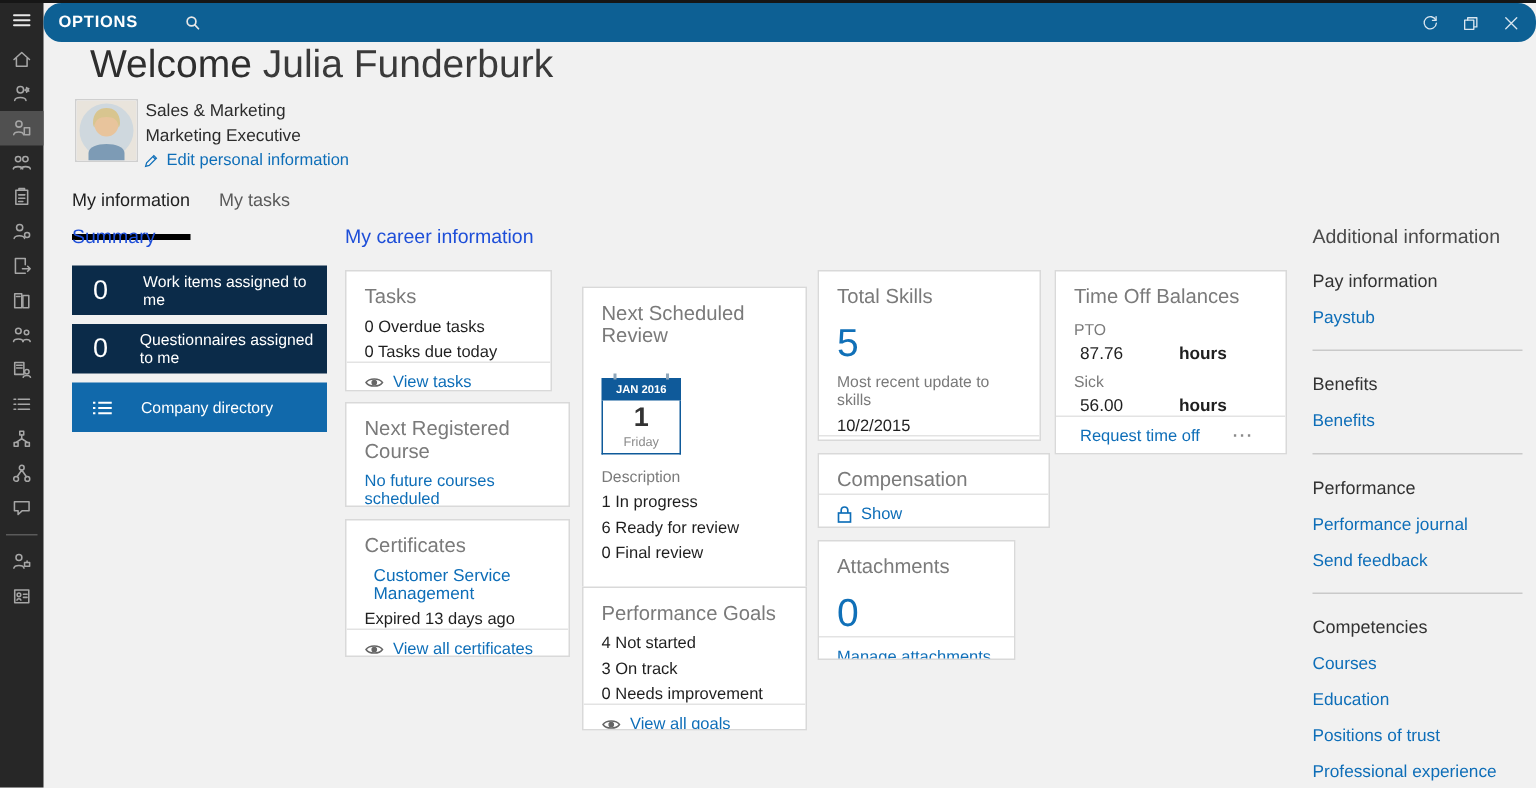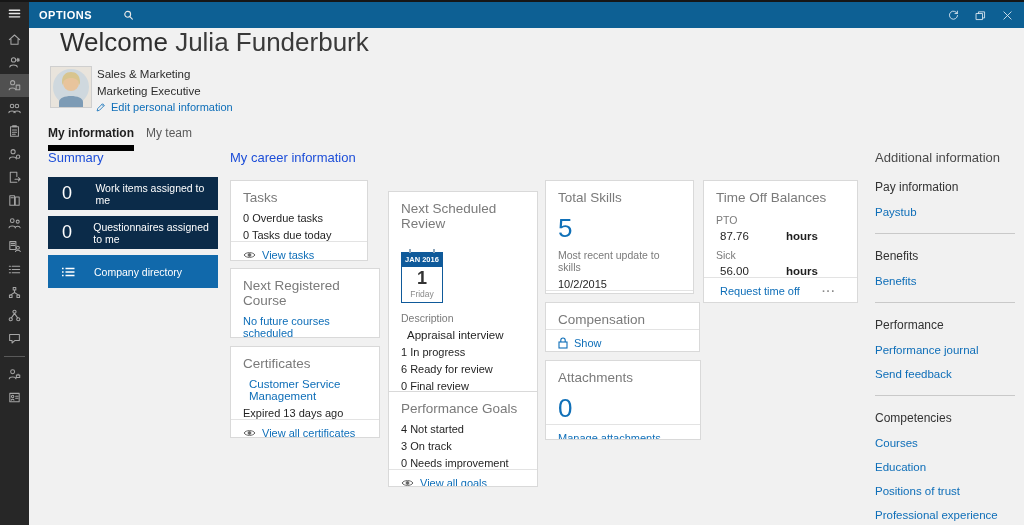--- a/index.html
+++ b/index.html
@@ -13,37 +13,37 @@
   
   .sidebar { position:absolute; left:0; top:0; width:29px; height:525px; background:#272727; z-index:5; }
   .nav-btn { width:29px; height:23px; display:flex; align-items:center; justify-content:center; cursor:pointer; }
   .nav-btn.hamburger { height:26px; margin-bottom:2px; }
   .nav-btn.selected { background:#505050; }
   .sidebar-divider { height:1px; background:#5a5a5a; margin:6px 4px; }
   .ico { width:15px; height:15px; stroke:#a6a6a6; fill:none; stroke-width:1.1; stroke-linecap:round; stroke-linejoin:round; }
   .ico.w { stroke:#e8e8e8; stroke-width:1.4; }
 
   
-  .topbar { position:absolute; left:29px; top:2px; width:995px; height:26px; background:#0d6094; display:flex; align-items:center; z-index:5; }
+  .topbar { position:absolute; left:29px; top:2px; width:995px; height:26px; background:#0d6094; display:flex; align-items:center; z-index:5;border-radius:12px; }
   .topbar-menu { color:#fff; font-size:11px; font-weight:700; letter-spacing:.5px; margin-left:10px; cursor:pointer; }
   .topbar-search { margin-left:30px; display:flex; align-items:center; cursor:pointer; }
   .winctl { margin-left:auto; display:flex; align-items:center; gap:14px; margin-right:10px; }
   .winctl .ico { stroke:#d9e6f0; width:13px; height:13px; cursor:pointer; }
 
   
   .welcome { position:absolute; left:60px; top:27px; font-size:26px; font-weight:400; color:#2e2e2e; }
   .welcome .name { font-weight:300; color:#3a3a3a; }
   .avatar { position:absolute; left:50px; top:66px; width:42px; height:42px; background:#fff; border:1px solid #cfcfcf; display:flex; align-items:center; justify-content:center; }
   .profile-dept { position:absolute; left:97px; top:68px; font-size:11.5px; color:#2c2c2c; }
   .profile-title { position:absolute; left:97px; top:85px; font-size:11.5px; color:#2c2c2c; }
   .edit-link { position:absolute; left:95px; top:101px; font-size:11px; color:#0e6eb8; display:flex; align-items:flex-end; gap:5px; cursor:pointer; }
 
   
   .tab { position:absolute; top:126px; font-size:12px; cursor:pointer; }
-  .tab.active { left:48px; color:#1f1f1f; font-weight:700; padding-bottom:5px; border-bottom:6px solid #000000; }
+  .tab.active { left:48px; color:#1f1f1f; font-weight:400; padding-bottom:16px; border-bottom:4px solid #000000; }
   .tab.inactive { left:146px; color:#5a5a5a; }
 
   
   .section-h { position:absolute; font-size:13px; color:#1d4ed8; }
 
   
   .tile { position:absolute; left:48px; width:170px; height:33px; display:flex; align-items:center; cursor:pointer; color:#fff; }
   .tile.dark { background:#0b2b49; }
   .tile.blue { background:#1169ab; }
   .tile-count { font-size:18px; font-weight:300; margin-left:14px; width:20px; }
@@ -58,21 +58,21 @@
   .card-line.indent { padding-left:18px; font-size:11.5px; }
   .card-link { color:#0e6eb8; cursor:pointer; }
   .card-footer { border-top:1px solid #e3e3e3; min-height:26px; display:flex; align-items:center; gap:6px; padding:4px 12px; font-size:11px; color:#0e6eb8; cursor:pointer; }
   .eye { width:13px; height:10px; stroke:#666; fill:none; stroke-width:1; flex:none; }
   .more-dots { color:#0e6eb8; font-weight:700; letter-spacing:1px; margin-left:16px; }
   .more-dots.gray { color:#8a8a8a; }
   .big-count { font-size:26px; font-weight:300; color:#1070b8; padding:6px 12px 0; }
   .muted { color:#7a7a7a; font-size:10.5px; }
 
   
-  .cal { width:42px; margin:6px 0 4px 12px; position:relative; }
+  .cal { width:53px; margin:6px 0 4px 12px; position:relative; }
   .cal-head { background:#0f5a9a; color:#fff; font-size:7.5px; font-weight:700; text-align:center; padding:3px 0; position:relative; }
   .cal-head::before, .cal-head::after { content:""; position:absolute; top:-3px; width:2px; height:4px; background:#8fa7bb; }
   .cal-head::before { left:8px; } .cal-head::after { right:8px; }
   .cal-body { border:1px solid #0f5a9a; border-top:none; background:#fff; text-align:center; }
   .cal-day { font-size:18px; font-weight:600; color:#333; line-height:22px; }
   .cal-wd { font-size:8.5px; color:#8a8a8a; padding-bottom:3px; }
 
   
   .balance-label { font-size:10.5px; color:#7a7a7a; padding:7px 12px 0; }
   .balance-row { display:flex; font-size:11.5px; color:#1f1f1f; padding:4px 12px 0 16px; }
@@ -247,21 +247,21 @@
   <div class="profile-dept">Sales &amp; Marketing</div>
   <div class="profile-title">Marketing Executive</div>
   <div class="edit-link">
     <svg width="11" height="11" viewBox="0 0 16 16" style="stroke:#0e6eb8;fill:none;stroke-width:1.2">
         <path d="M3 13l1-3.5 7-7 2.5 2.5-7 7zM10 3.5 12.5 6"></path>
       </svg>
     <span>Edit personal information</span>
   </div>
 
   <div class="tab active">My information</div>
-  <div class="tab inactive">My team</div>
+  <div class="tab inactive">My tasks</div>
 
   <div class="section-h" style="left:48px; top:150px;">Summary</div>
 
   <div class="tile dark" style="top:177px;">
     <span class="tile-count">0</span>
     <span class="tile-label">Work items assigned to me</span>
   </div>
   <div class="tile dark" style="top:216px;">
     <span class="tile-count">0</span>
     <span class="tile-label">Questionnaires assigned to me</span>
@@ -319,21 +319,20 @@
     <div class="card-title">Next Scheduled Review</div>
     <div class="card-body">
       <div class="cal">
         <div class="cal-head">JAN 2016</div>
         <div class="cal-body">
           <div class="cal-day">1</div>
           <div class="cal-wd">Friday</div>
         </div>
       </div>
       <div class="card-line muted">Description</div>
-      <div class="card-line indent">Appraisal interview</div>
       <div class="card-line">1 In progress</div>
       <div class="card-line">6 Ready for review</div>
       <div class="card-line">0 Final review</div>
     </div>
 
   </div>
 
   <div class="card" style="left:388px; top:391px; width:150px; height:96px;">
     <div class="card-title">Performance Goals</div>
     <div class="card-body">
@@ -370,21 +369,21 @@
     <div class="card-body"></div>
     <div class="card-footer">
       <svg width="10" height="12" viewBox="0 0 10 12" style="stroke:#0e6eb8;stroke-width:1.1;fill:none;flex:none">
           <rect x="1" y="5" width="8" height="6"></rect>
           <path d="M2.8 5V3.2a2.2 2.2 0 0 1 4.4 0V5"></path>
         </svg>
       <span>Show</span>
     </div>
   </div>
 
-  <div class="card" style="left:545px; top:360px; width:156px; height:80px;">
+  <div class="card" style="left:545px; top:360px; width:132px; height:80px;">
     <div class="card-title">Attachments</div>
     <div class="card-body">
       <div class="big-count">0</div>
     </div>
     <div class="card-footer">
       <span>Manage attachments</span>
     </div>
   </div>
 
   <div class="card" style="left:703px; top:180px; width:155px; height:123px;">

